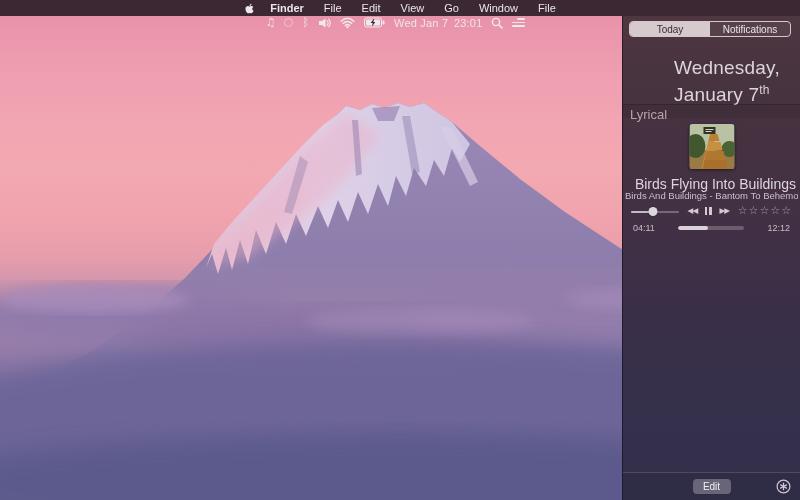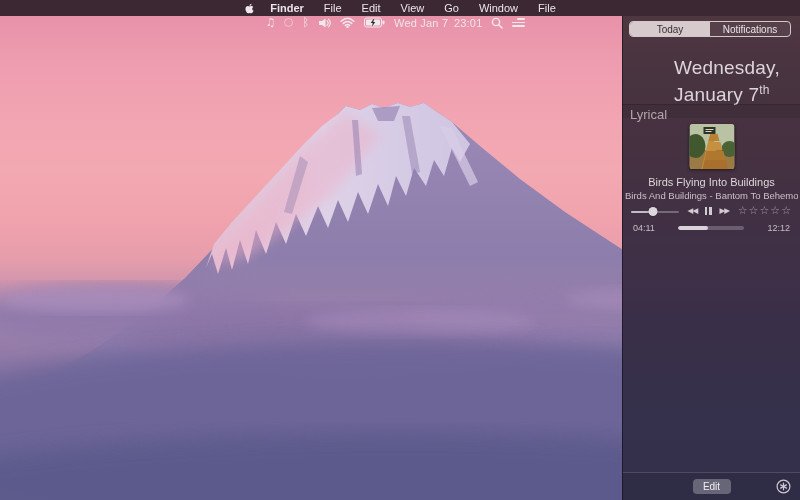--- a/index.html
+++ b/index.html
@@ -42,22 +42,22 @@
   .tab.sel { background:#d6cacd; color:#3b2d36; }
   .nc-date { position:absolute; left:4px; top:40px; font-size:19px; line-height:23px;
     font-weight:300; color:#dcd5d9; letter-spacing:.2px;margin-left:47px; }
   .nc-date sup { font-size:12px; }
   .section-hdr { position:absolute; left:0; right:0; top:88px; height:14px;
     background:rgba(0,0,0,.08); border-top:1px solid rgba(0,0,0,.18);
     font-size:13px; color:#b5a4ad; padding:2px 0 0 7px; }
   .art { position:absolute; left:50%; top:108px; transform:translateX(-50%);
     width:45px; height:45px; border-radius:3px; overflow:hidden;
     box-shadow:0 1px 3px rgba(0,0,0,.5); }
-  .trk-title { position:absolute; left:4px; right:4px; top:160px; text-align:center;
-    font-size:11px; color:#ded7db; white-space:nowrap; overflow:hidden; }
+  .trk-title { position:absolute; left:4px; right:4px; top:160px; text-align:right;
+    font-size:14px; color:#ded7db; white-space:nowrap; overflow:hidden; }
   .trk-info { position:absolute; left:2px; right:2px; top:174px; text-align:center;
     font-size:9.5px; color:#c9c0c7; white-space:nowrap; overflow:hidden; }
   .ctl-row { position:absolute; left:8px; right:8px; top:188px; height:14px;
     display:flex; align-items:center; justify-content:space-between; }
   .vol { position:relative; width:48px; height:12px; }
   .vol .track { position:absolute; left:0; right:0; top:5.5px; height:2px;
     background:rgba(255,255,255,.28); border-radius:1px; }
   .vol .fill { position:absolute; left:0; top:5.5px; height:2px;
     background:rgba(255,255,255,.55); border-radius:1px; }
   .vol .knob { position:absolute; top:2px; width:9px; height:9px; border-radius:50%;

